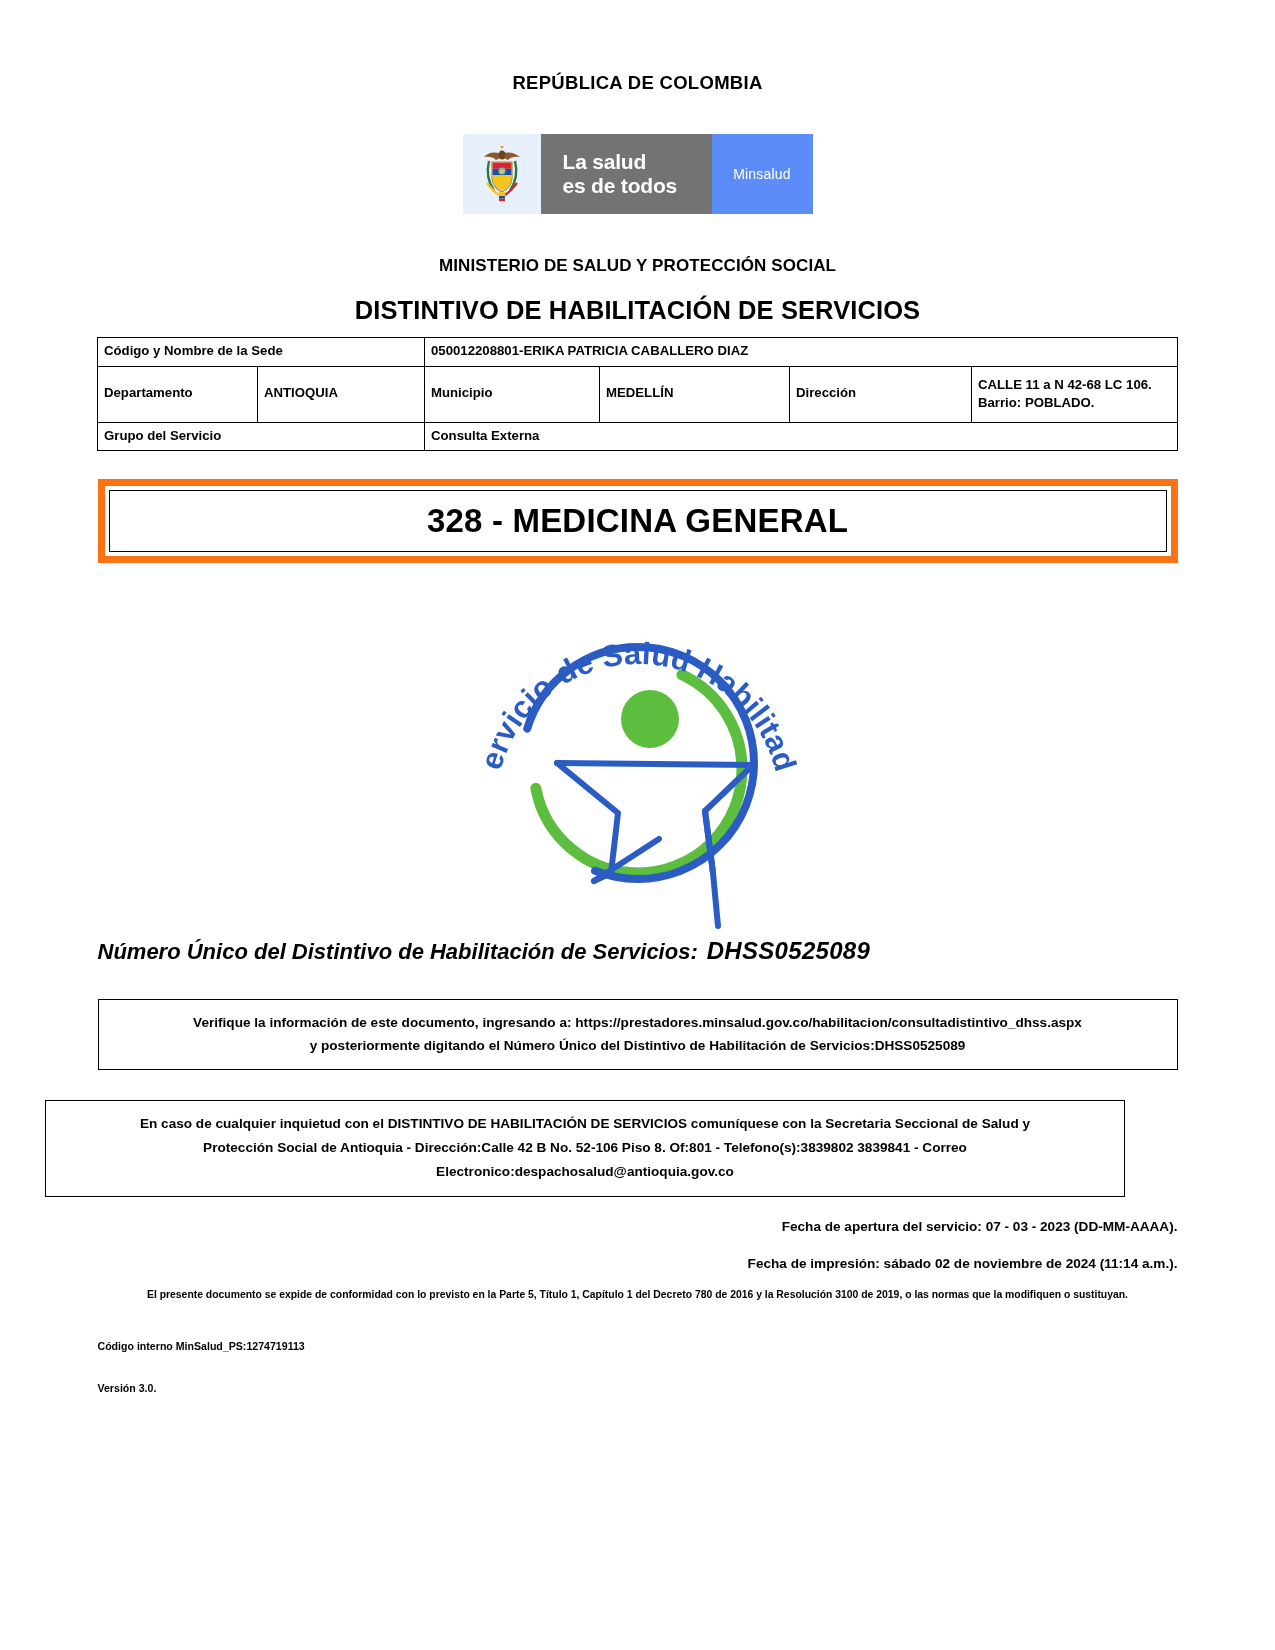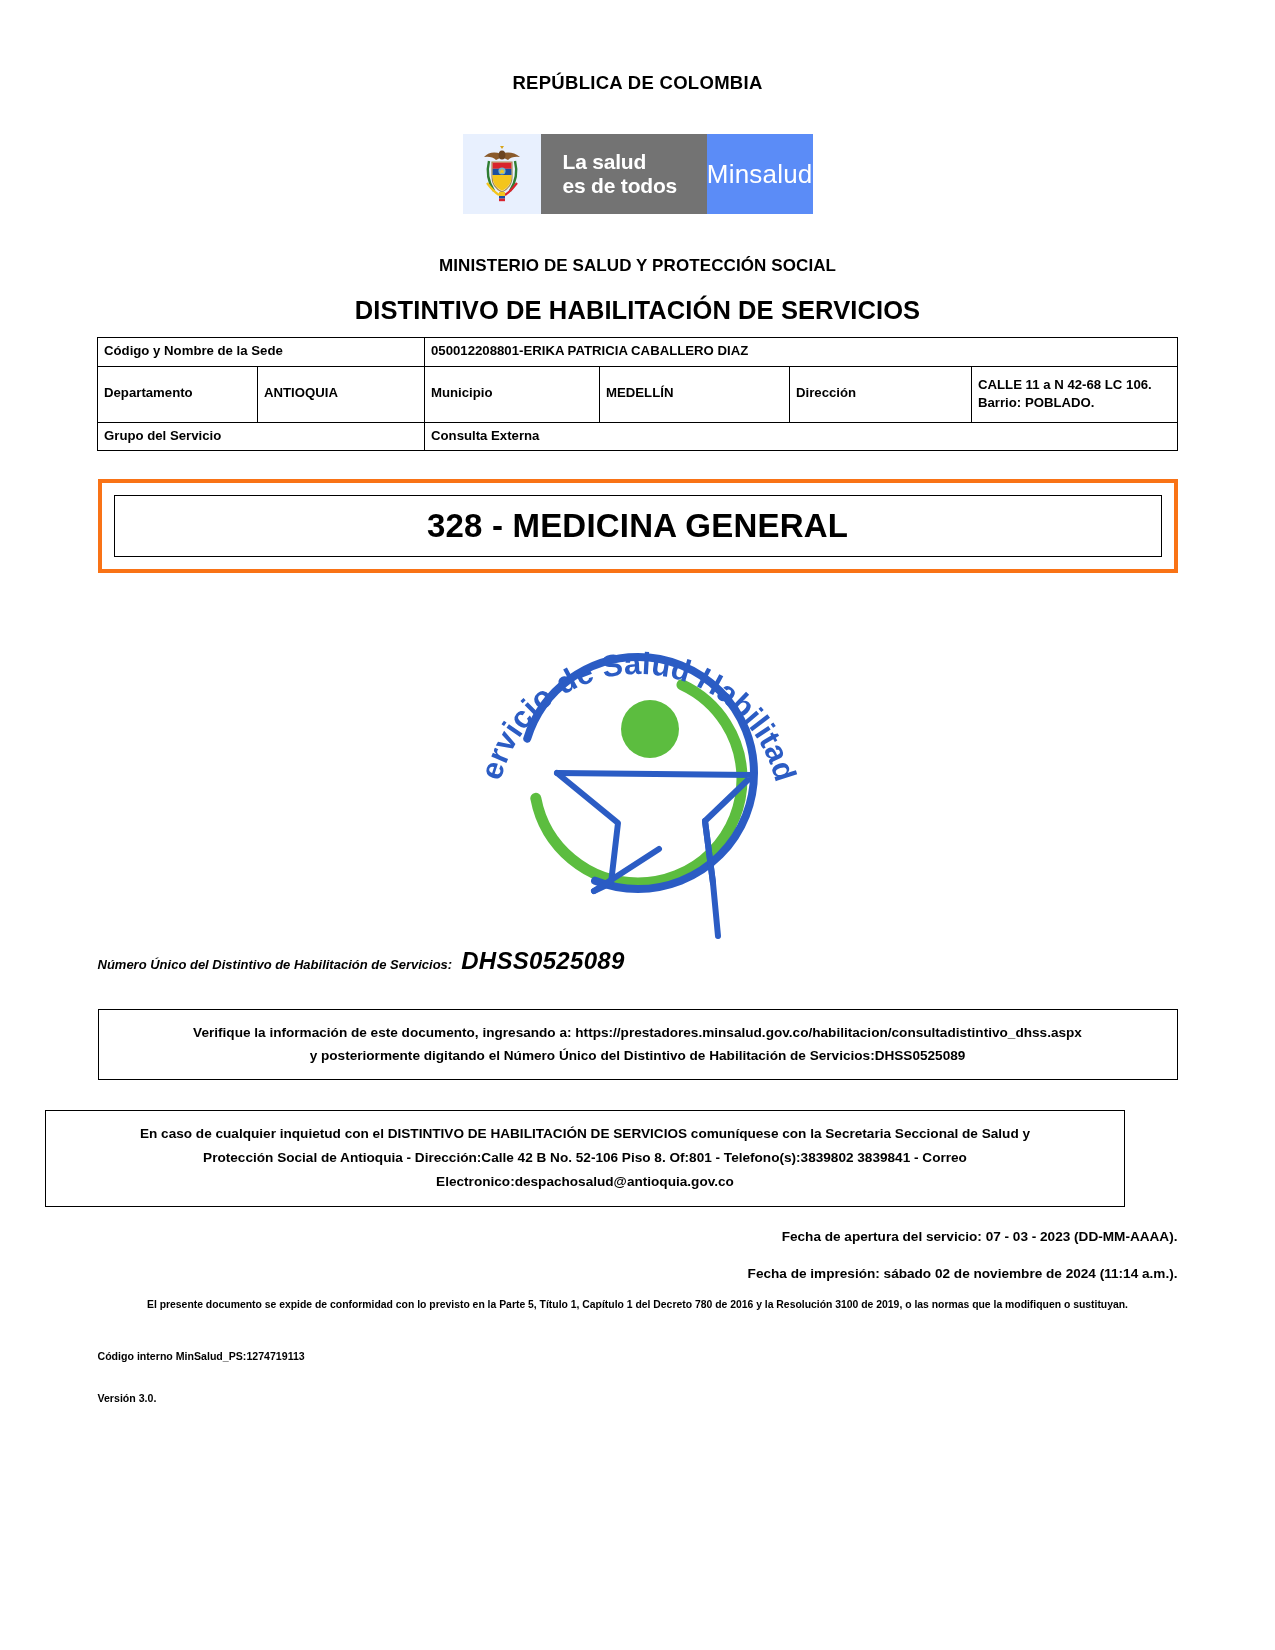--- a/index.html
+++ b/index.html
@@ -69,21 +69,21 @@
   }
   .logo-right {
     flex: 1.05;
     background: #5b8cf7;
     display: flex;
     align-items: center;
     justify-content: center;
   }
   .logo-right span {
     color: #ffffff;
-    font-size: 26px;
+    font-size: 14px;
     letter-spacing: 0.2px;
   }
 
   .ministry-title {
     text-align: center;
     font-size: 17px;
     font-weight: bold;
     margin-top: 42px;
     letter-spacing: 0.1px;
   }
@@ -119,22 +119,22 @@
     line-height: 1.35;
     padding-top: 7px;
     padding-bottom: 7px;
   }
   .row-dept td { height: 56px; }
 
   
   .service-banner {
     width: 1080px;
     margin: 28px auto 0 auto;
-    border: 4px solid #f97316;
-    padding: 12px;
+    border: 7px solid #f97316;
+    padding: 4px;
   }
   .service-banner-inner {
     border: 1.8px solid #000;
     height: 62px;
     display: flex;
     align-items: center;
     justify-content: center;
   }
   .service-banner-inner span {
     font-size: 33px;
@@ -151,21 +151,21 @@
 
   
   .unique-line {
     width: 1080px;
     margin: 6px auto 0 auto;
     display: flex;
     align-items: baseline;
     gap: 9px;
   }
   .unique-label {
-    font-size: 13px;
+    font-size: 22px;
     font-style: italic;
     font-weight: bold;
   }
   .unique-value {
     font-size: 24px;
     font-style: italic;
     font-weight: bold;
     letter-spacing: 0.3px;
   }
 

